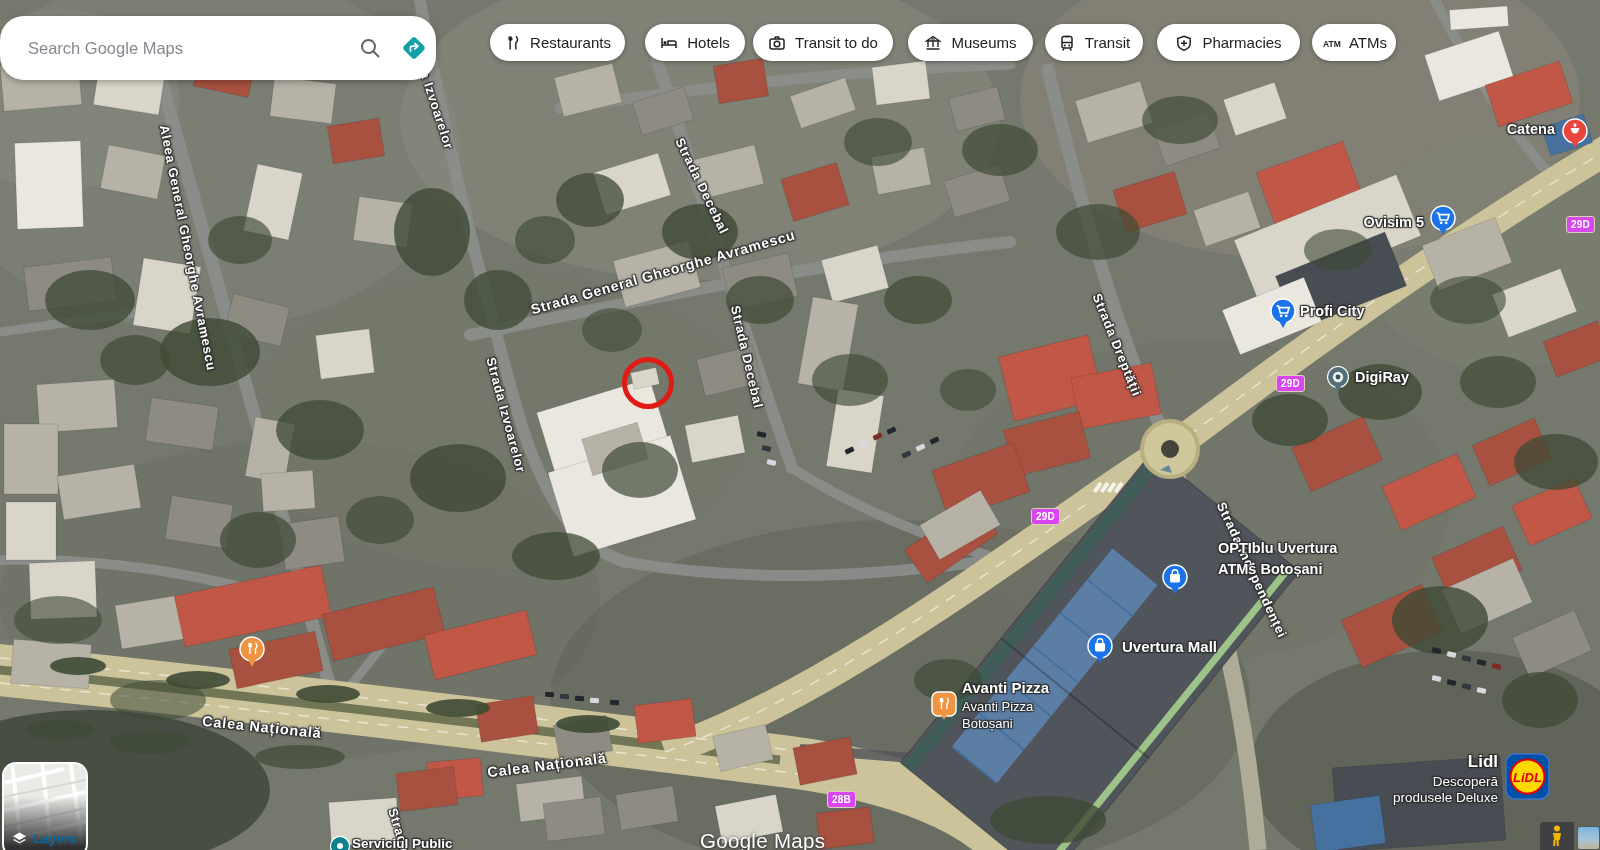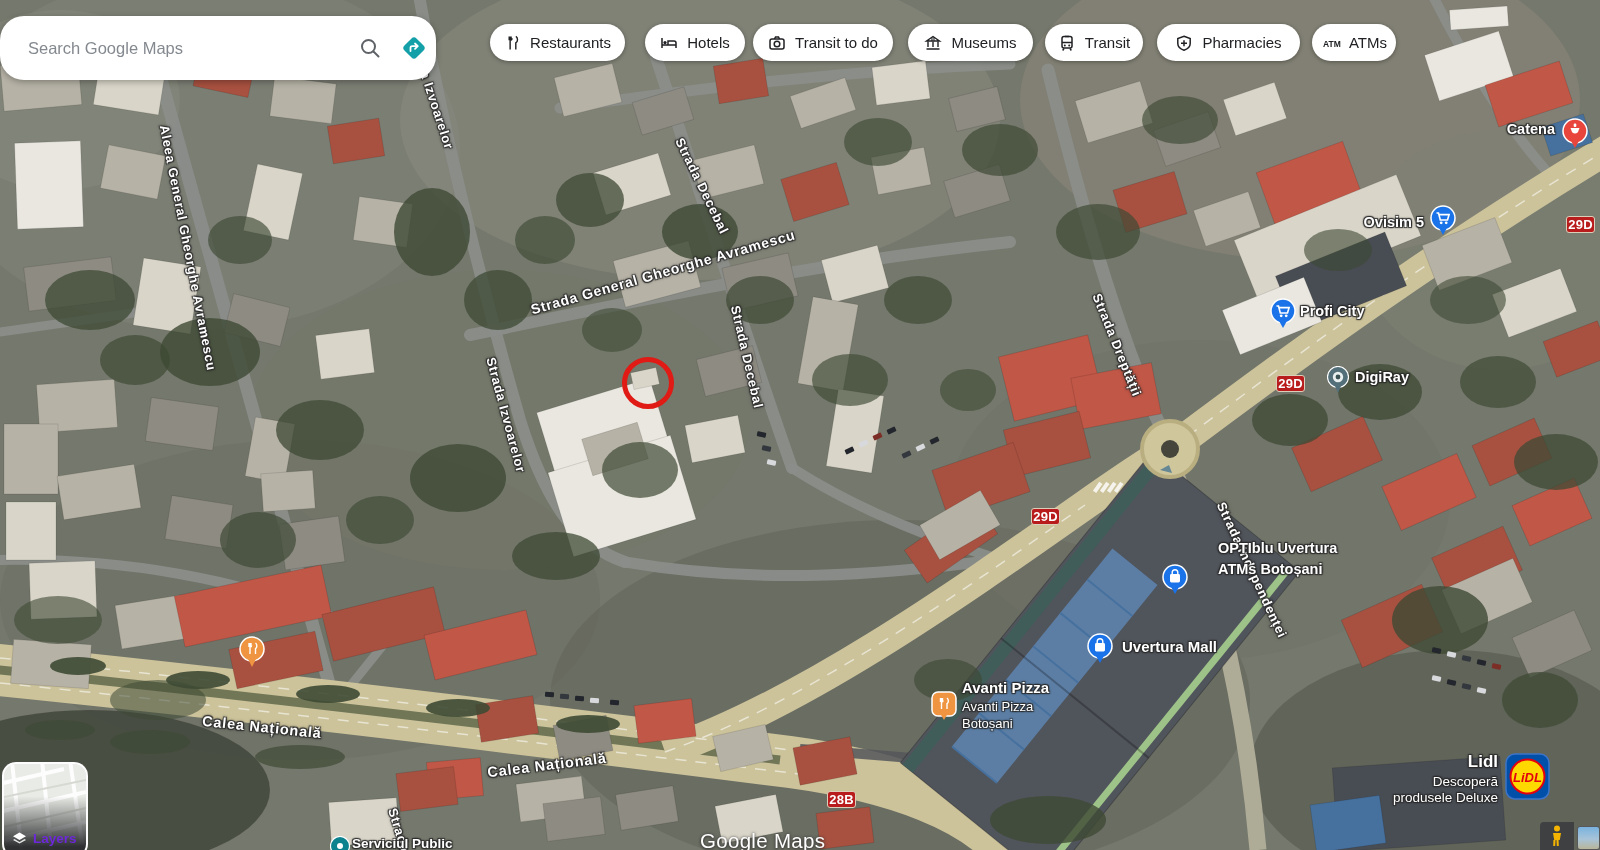--- a/index.html
+++ b/index.html
@@ -18,31 +18,31 @@
   .chip svg{flex:0 0 auto;}
 
   
   .street-label{position:absolute;z-index:10;color:#fff;font-weight:700;white-space:nowrap;font-size:13px;letter-spacing:.8px;
     text-shadow:-1px -1px 1px rgba(45,45,45,.95),1px -1px 1px rgba(45,45,45,.95),-1px 1px 1px rgba(45,45,45,.95),1px 1px 1px rgba(45,45,45,.95),0 0 4px rgba(0,0,0,.55);
     transform:translate(-50%,-50%) rotate(var(--r,0deg));}
   .poi{position:absolute;z-index:20;}
   .poi-label{position:absolute;z-index:20;color:#fff;font-weight:700;font-size:14.5px;white-space:nowrap;
     text-shadow:-1px -1px 1px rgba(40,40,40,.9),1px -1px 1px rgba(40,40,40,.9),-1px 1px 1px rgba(40,40,40,.9),1px 1px 1px rgba(40,40,40,.9),0 0 3px rgba(0,0,0,.5);cursor:pointer;}
   .poi-sub{font-weight:400;font-size:13px;}
-  .badge{position:absolute;z-index:15;width:27px;height:15px;background:#b91c1c;border:1px solid #dccfb9;border-radius:3px;
-    color:#fff;font-size:13px;font-weight:700;display:flex;align-items:center;justify-content:center;letter-spacing:.3px;}
+  .badge{position:absolute;z-index:15;width:27px;height:15px;background:#d946ef;border:1px solid #dccfb9;border-radius:3px;
+    color:#fff;font-size:10px;font-weight:700;display:flex;align-items:center;justify-content:center;letter-spacing:.3px;}
   .red-circle{position:absolute;left:622px;top:357px;width:52px;height:52px;border:5px solid #e01a14;border-radius:50%;z-index:30;box-sizing:border-box;}
   .watermark{position:absolute;left:700px;top:829px;z-index:25;color:#fff;font-size:20.5px;letter-spacing:.3px;
     text-shadow:0 0 3px rgba(60,60,60,.8),0 1px 3px rgba(0,0,0,.5);}
 
   
   .layers-ctl{position:absolute;left:2px;top:762px;width:86px;height:96px;border-radius:14px;overflow:hidden;z-index:40;
     border:2px solid rgba(255,255,255,.9);background:#e9ebe6;cursor:pointer;box-sizing:border-box;}
   .layers-shade{position:absolute;inset:0;background:linear-gradient(180deg,rgba(0,0,0,0) 35%,rgba(20,22,24,.88) 90%);}
-  .layers-cap{position:absolute;left:8px;bottom:10px;display:flex;align-items:center;gap:6px;color:#6d28d9;font-size:13.5px;font-weight:600;}
+  .layers-cap{position:absolute;left:8px;bottom:10px;display:flex;align-items:center;gap:6px;color:#0369a1;font-size:13.5px;font-weight:600;}
   .pegman-ctl{position:absolute;left:1540px;top:822px;width:34px;height:28px;background:#3e4042;border-radius:4px 0 0 0;z-index:40;
     display:flex;align-items:center;justify-content:center;cursor:pointer;}
   .sv-thumb{position:absolute;left:1577px;top:826px;width:23px;height:24px;border-radius:3px;z-index:40;cursor:pointer;
     background:linear-gradient(180deg,#79b2de 0%,#a8c4d8 55%,#b9b59a 100%);border:1px solid #56585a;box-sizing:border-box;}
 
   .lidl-logo{position:absolute;left:1505px;top:753px;z-index:20;cursor:pointer;}
 </style>
 </head>
 <body>
 

